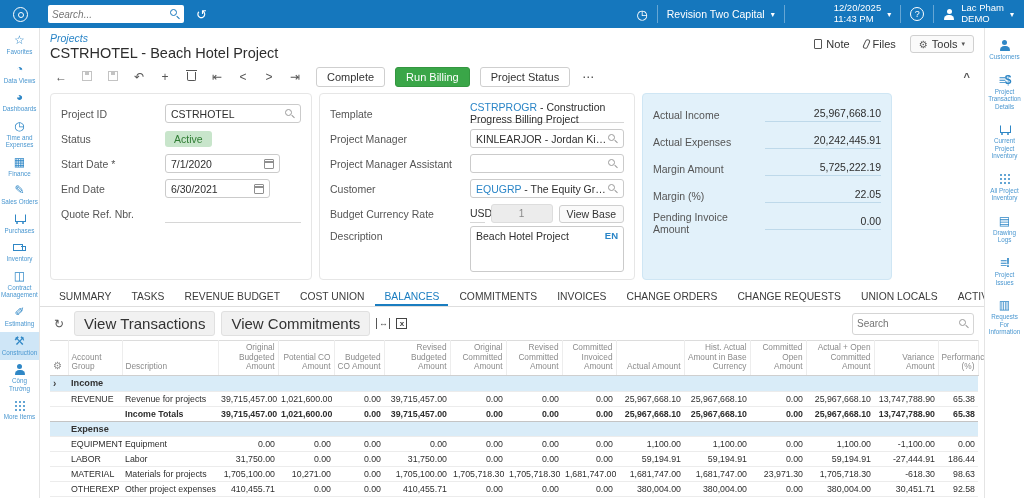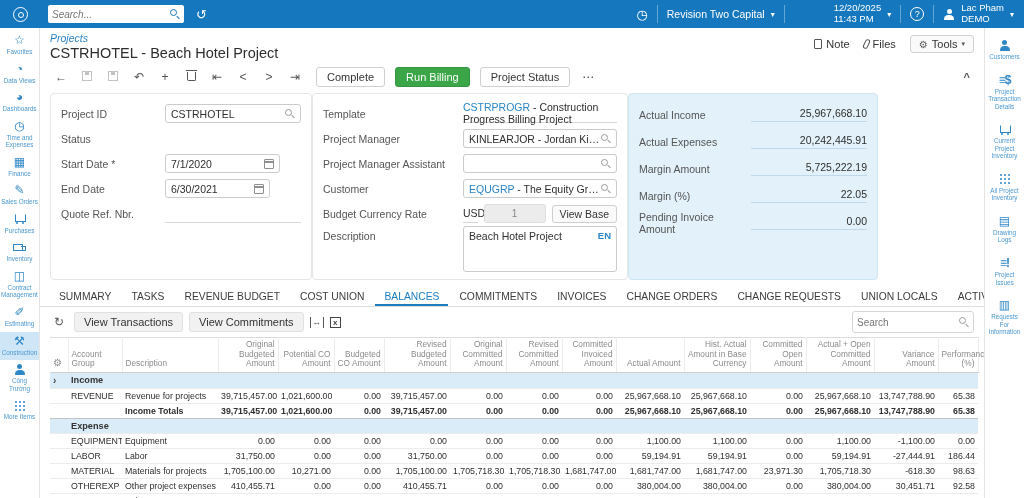--- a/index.html
+++ b/index.html
@@ -67,21 +67,21 @@
   .i-save { width:10px; height:10px; border:1.2px solid #c3c3c3; display:inline-block; position:relative; }
   .i-save::before { content:""; position:absolute; left:2px; top:0; width:4px; height:3px; background:#c3c3c3; }
   .i-trash { width:9px; height:9px; border:1.1px solid #555; border-top:none; border-radius:0 0 2px 2px; display:inline-block; position:relative; margin-top:2px; }
   .i-trash::before { content:""; position:absolute; top:-2.5px; left:-2px; right:-2px; height:1.2px; background:#555; }
   .btn { border:1px solid #cfcfcf; background:#fff; border-radius:3px; font-size:11px; color:#333; padding:3px 10px; margin-left:6px; cursor:pointer; font-family:"Liberation Sans",sans-serif; }
   .btn.green { background:#3aa648; border-color:#349640; color:#fff; }
   .more-dots { font-size:12px; color:#444; margin-left:8px; letter-spacing:1px; cursor:pointer; }
   .collapse-caret { margin-left:auto; margin-right:4px; font-size:11px; font-weight:bold; color:#555; cursor:pointer; }
 
   
-  .form-area { display:flex; gap:0; padding:2px 10px 6px; }
+  .form-area { display:flex; gap:7px; padding:2px 10px 6px; }
   .panel { border:1px solid #e6e6e6; border-radius:4px; padding:7px 10px; background:#fff; }
   .panel.c1 { width:262px; }
   .panel.c2 { width:316px; }
   .panel.blue { width:250px; background:#e2f1fa; border-color:#cfe6f4; }
   .frow { display:flex; align-items:center; height:25px; }
   .frow .lab { width:104px; flex:none; font-size:10.5px; color:#555; }
   .c2 .frow .lab { width:140px; }
   .frow .ctrl { flex:1; display:flex; align-items:center; min-width:0; }
   .ibox { border:1px solid #cbcbcb; border-radius:3px; height:19px; display:flex; align-items:center; padding:0 5px; font-size:10.5px; color:#2e2e2e; background:#fff; flex:1; min-width:0; }
   .ibox .tx { flex:1; white-space:nowrap; overflow:hidden; text-overflow:ellipsis; }
@@ -101,21 +101,21 @@
   .sumrow .val { width:116px; text-align:right; font-size:10.5px; color:#2e2e2e; border-bottom:1px solid #bed9ea; padding-bottom:2px; }
 
   
   .tabs { display:flex; align-items:flex-end; border-bottom:1px solid #dedede; padding:0 10px; height:21px; gap:2px; }
   .tab { padding:3px 9px 4px; font-size:10.3px; color:#3c3c3c; white-space:nowrap; cursor:pointer; }
   .tab.active { color:#1a7dc0; border-bottom:2px solid #1a7dc0; padding-bottom:2px; }
 
   
   .grid-bar { display:flex; align-items:center; padding:4px 10px; gap:6px; }
   .g-ico { font-size:12px; color:#555; cursor:pointer; width:18px; text-align:center; }
-  .gbtn { background:#f1f1f1; border:1px solid #e0e0e0; border-radius:3px; font-size:11px; color:#333; padding:3px 9px; cursor:pointer; font-family:"Liberation Sans",sans-serif; }
+  .gbtn { background:#f1f1f1; border:1px solid #e0e0e0; border-radius:3px; font-size:15px; color:#333; padding:3px 9px; cursor:pointer; font-family:"Liberation Sans",sans-serif; }
   .i-fit { display:inline-block; width:14px; text-align:center; border-left:1.3px solid #555; border-right:1.3px solid #555; font-size:9px; color:#555; line-height:11px; cursor:pointer; }
   .i-xl { display:inline-block; width:11px; height:11px; border:1.2px solid #444; font-size:8px; font-weight:bold; color:#444; text-align:center; line-height:10px; cursor:pointer; }
   .gsearch { margin-left:auto; width:122px; height:22px; border:1px solid #d5d5d5; border-radius:3px; display:flex; align-items:center; padding:0 4px; }
   .gsearch input { border:none; outline:none; flex:1; font-size:10px; color:#444; min-width:0; font-family:"Liberation Sans",sans-serif; }
 
   
   .grid-wrap { padding:0 10px; overflow:hidden; }
   table { border-collapse:collapse; table-layout:fixed; width:928px; }
   th { font-weight:normal; font-size:8.3px; color:#8b8b8b; text-align:right; vertical-align:bottom; padding:2px 3px 3px; line-height:1.15; border-top:1px solid #dcdcdc; border-bottom:1px solid #cfcfcf; border-right:1px solid #ededed; }
   th.left { text-align:left; }
@@ -307,20 +307,23 @@
         <span class="lab">Project ID</span>
         <span class="ctrl">
             <span class="ibox">
               <span class="tx">CSTRHOTEL</span>
               <span class="i-mag gray"></span>
             </span>
           </span>
       </div>
       <div class="frow">
         <span class="lab">Status</span>
+        <span class="ctrl">
+            <span class="pill">Active</span>
+          </span>
       </div>
       <div class="frow">
         <span class="lab">Start Date *</span>
         <span class="ctrl">
             <span class="ibox" style="flex:none;width:115px">
               <span class="tx">7/1/2020</span>
               <span class="i-cal"></span>
             </span>
           </span>
       </div>

